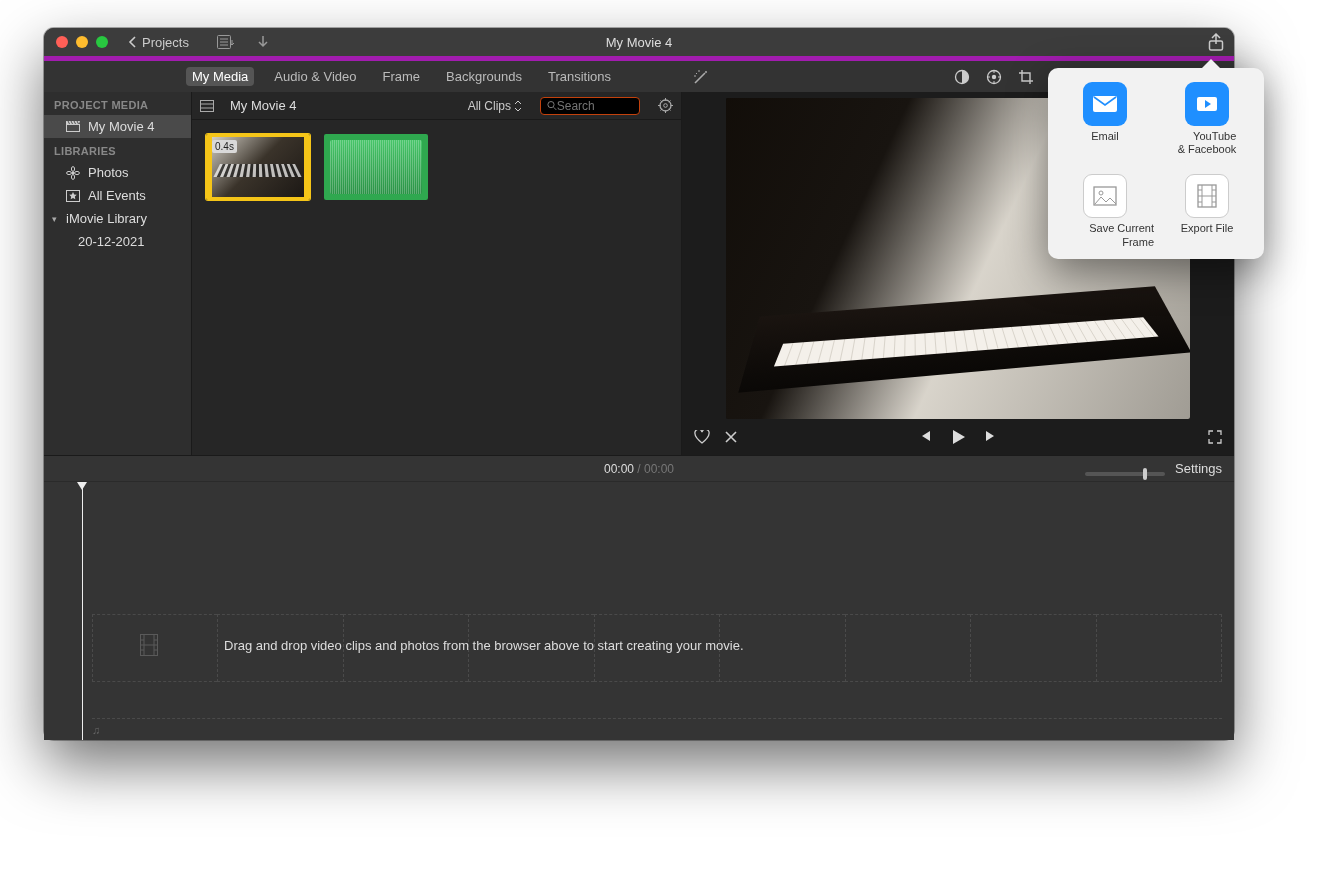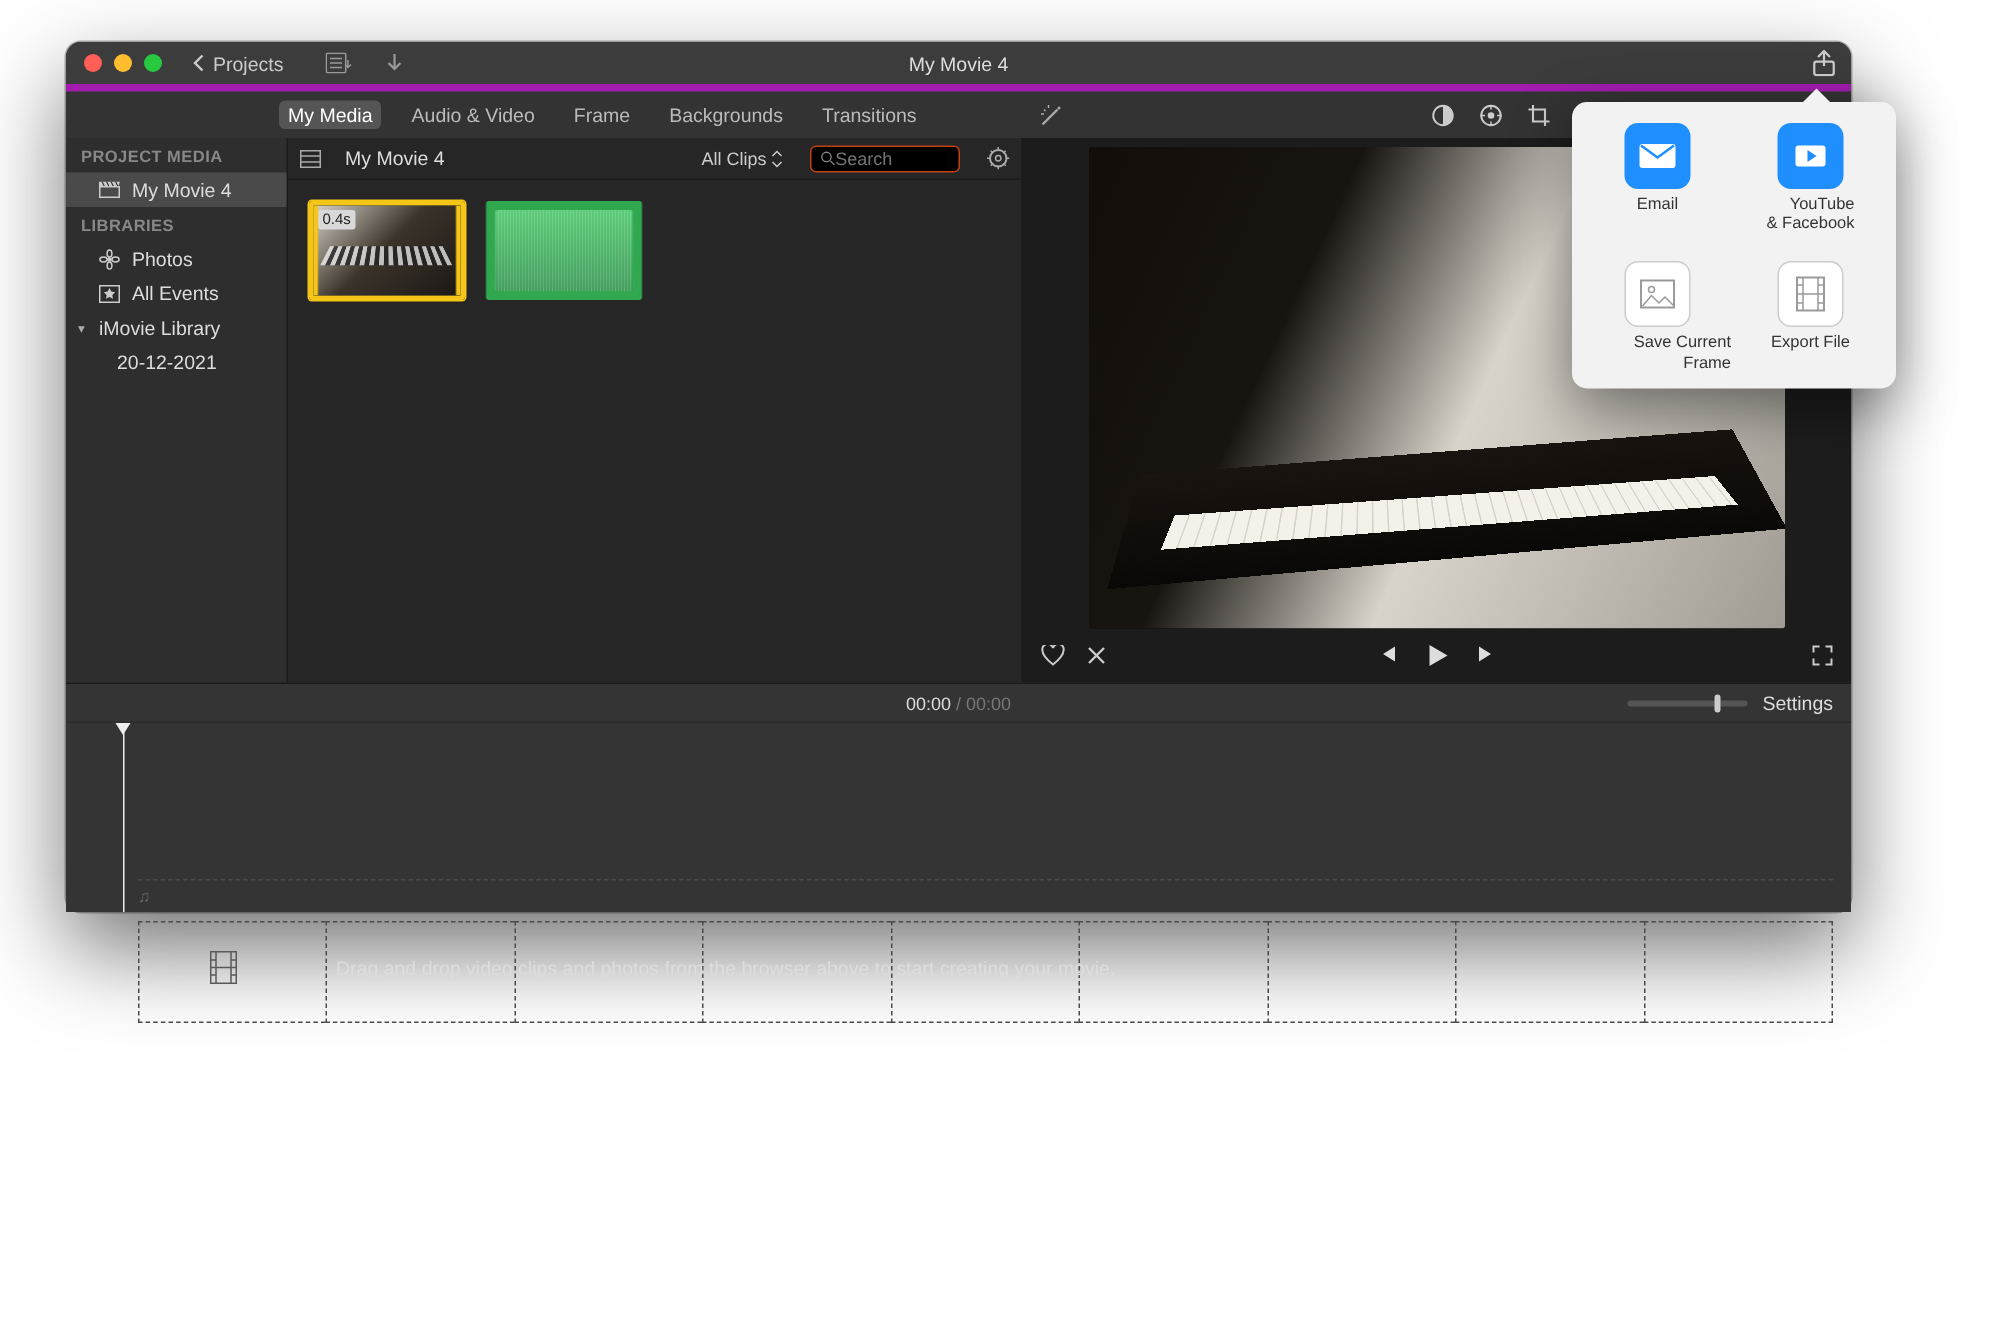--- a/index.html
+++ b/index.html
@@ -1,17 +1,17 @@
 <!DOCTYPE html>
 <html><head>
 <meta charset="utf-8">
 <style>
 * { margin: 0; padding: 0; box-sizing: border-box; font-family: -apple-system, "Helvetica Neue", Arial, sans-serif; -webkit-font-smoothing: antialiased; }
 body { background: #fff; width: 1340px; height: 879px; position: relative; }
-.window { position: absolute; left: 44px; top: 28px; width: 1190px; height: 580px; background: #2a2a2a; border-radius: 10px; overflow: visible; box-shadow: 0 25px 60px rgba(0,0,0,0.55), 0 0 0 1px rgba(0,0,0,0.3); }
+.window { position: absolute; left: 44px; top: 28px; width: 1190px; height: 712px; background: #2a2a2a; border-radius: 10px; overflow: visible; box-shadow: 0 25px 60px rgba(0,0,0,0.55), 0 0 0 1px rgba(0,0,0,0.3); }
 
 .titlebar { height: 28px; background: #3c3c3c; display: flex; align-items: center; position: relative; border-top-left-radius: 10px; border-top-right-radius: 10px; }
 .traffic { display: flex; gap: 8px; margin-left: 12px; }
 .tl { width: 12px; height: 12px; border-radius: 50%; }
 .tl.r { background: #ff5f57; } .tl.y { background: #febc2e; } .tl.g { background: #28c840; }
 .projects-btn { margin-left: 18px; display: flex; align-items: center; color: #ccc; font-size: 13px; cursor: pointer; }
 .projects-btn svg { margin-right: 2px; }
 .tb-icons { margin-left: 28px; display: flex; gap: 22px; color: #999; }
 .title { position: absolute; left: 0; right: 0; text-align: center; color: #ddd; font-size: 13px; pointer-events: none; }
 .share-btn { position: absolute; right: 10px; top: 5px; color: #bbb; cursor: pointer; }
@@ -60,21 +60,21 @@
 .controls { height: 36px; display: flex; align-items: center; padding: 0 12px; color: #bbb; }
 .controls .left { display: flex; gap: 14px; }
 .controls .center { position: absolute; left: 0; right: 0; display: flex; justify-content: center; gap: 18px; pointer-events:none; }
 .controls .center > * { pointer-events: auto; cursor: pointer; }
 .controls .right { margin-left: auto; cursor: pointer; }
 
 .timeline { height: calc(100% - 28px - 36px - 363px); background: #343434; border-top: 1px solid #1a1a1a; position: relative; }
 .tl-hdr { height: 26px; display: flex; align-items: center; justify-content: center; color: #bbb; font-size: 12px; position: relative; border-bottom: 1px solid #2a2a2a; }
 .tl-time { color: #ddd; }
 .tl-time .dim { color: #777; }
-.tl-settings { position: absolute; right: 12px; color: #ddd; font-size: 13px; display: flex; align-items: center; gap: 10px; cursor: pointer; }
+.tl-settings { position: absolute; right: 12px; color: #ddd; font-size: 13px; display: flex; align-items: flex-end; gap: 10px; cursor: pointer; }
 .zoom { width: 80px; height: 4px; background: #555; position: relative; border-radius: 2px; }
 .zoom::after{content:"";position:absolute;right:18px;top:-4px;width:4px;height:12px;background:#ccc;border-radius:2px;}
 .tl-body { position: absolute; top: 26px; bottom: 0; left: 0; right: 0; }
 .playhead { position: absolute; top: 2px; bottom: 0; left: 38px; width: 1px; background: #eee; }
 .playhead::before{content:"";position:absolute;top:-2px;left:-5px;width:0;height:0;border-left:5px solid transparent;border-right:5px solid transparent;border-top:8px solid #eee;}
 .drop-row { position: absolute; top: 132px; left: 48px; right: 12px; height: 68px; display: flex; }
 .drop-cell { flex: 1; border: 1px dashed #4a4a4a; border-right: none; }
 .drop-cell:last-child{border-right:1px dashed #4a4a4a;}
 .drop-hint { position: absolute; top: 156px; left: 180px; color: #ddd; font-size: 13px; }
 .film-ic { position: absolute; top: 152px; left: 96px; color: #5a5a5a; }

